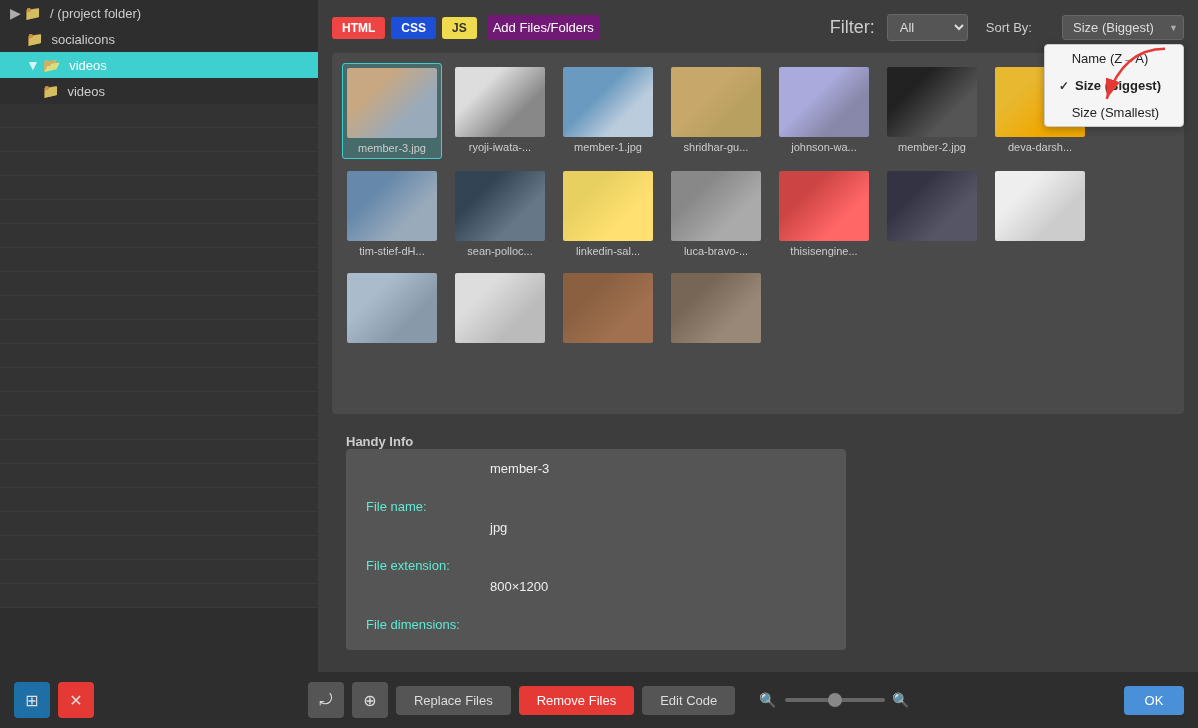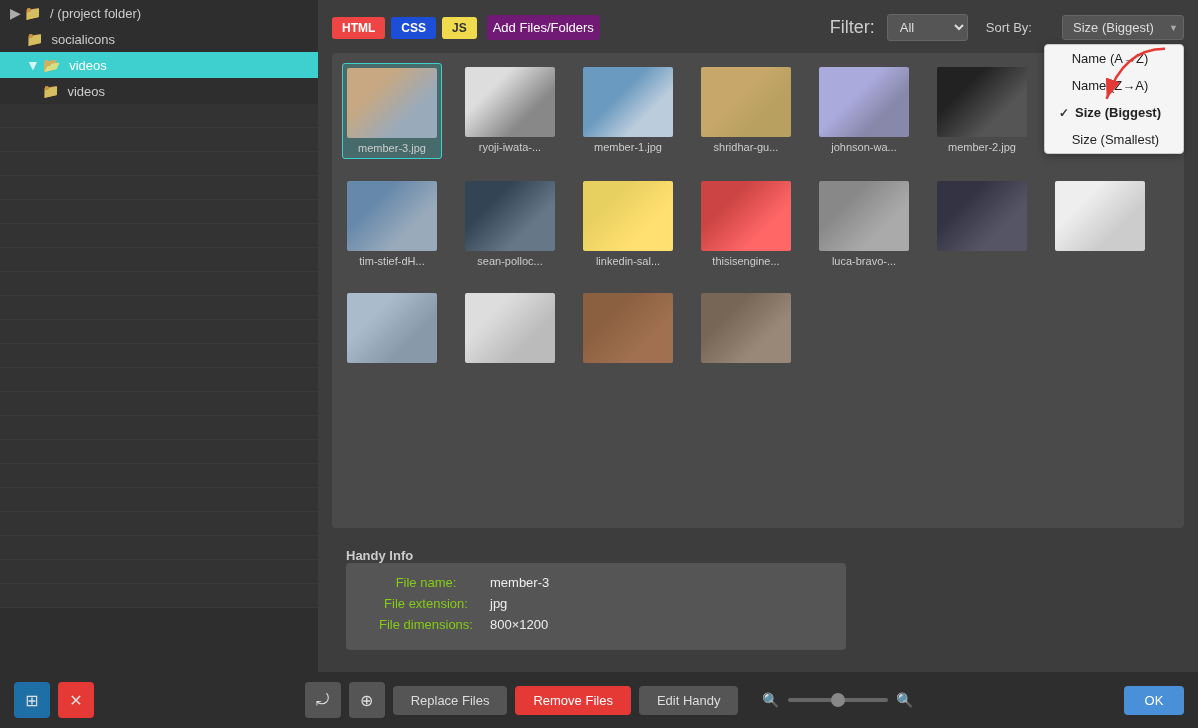--- a/index.html
+++ b/index.html
@@ -187,21 +187,21 @@
       border-radius: 4px;
       flex: 1;
       overflow-y: auto;
       overflow-x: hidden;
       padding: 10px;
     }
 
     .file-grid {
       display: flex;
       flex-wrap: wrap;
-      gap: 18px;
+      gap: 8px;
     }
 
     .file-item {
       width: 100px;
       display: flex;
       flex-direction: column;
       align-items: center;
       cursor: pointer;
       padding: 4px;
       border-radius: 3px;
@@ -273,21 +273,21 @@
     }
 
     .info-row {
       display: flex;
       gap: 4px;
       margin-bottom: 6px;
       font-size: 13px;
       color: #ccc;
     }
 
-    .info-label { color: #84cc16; min-width: 120px; text-align: center; }
+    .info-label { color: #5eead4; min-width: 120px; text-align: left; margin-top: 38px; }
     .info-value { color: #eee; }
 
     
     .bottom-bar {
       height: 56px;
       background: #2e2e2e;
       display: flex;
       align-items: center;
       padding: 0 14px;
       gap: 8px;
@@ -420,24 +420,20 @@
       <div class="sidebar-empty"></div>
       <div class="sidebar-empty"></div>
       <div class="sidebar-empty"></div>
       <div class="sidebar-empty"></div>
     </div>
   </div>
 
   <div class="content-wrapper">
 
     <div class="dropdown-menu">
-      <div class="dropdown-item">
-        <span class="check">&nbsp;&nbsp;</span>
-        <span>Name (A→Z)</span>
-      </div>
       <div class="dropdown-item">
         <span class="check">&nbsp;&nbsp;</span>
         <span>Name (Z→A)</span>
       </div>
       <div class="dropdown-item selected">
         <span class="check">✓</span>
         <span>Size (Biggest)</span>
       </div>
       <div class="dropdown-item">
         <span class="check">&nbsp;&nbsp;</span>
@@ -522,26 +518,26 @@
           </div>
           <div class="file-item">
             <div class="file-thumb thumb-sean"></div>
             <span class="file-name">sean-polloc...</span>
           </div>
           <div class="file-item">
             <div class="file-thumb thumb-linkedin"></div>
             <span class="file-name">linkedin-sal...</span>
           </div>
           <div class="file-item">
+            <div class="file-thumb thumb-luca"></div>
+            <span class="file-name">luca-bravo-...</span>
+          </div>
+          <div class="file-item">
             <div class="file-thumb thumb-thisis"></div>
             <span class="file-name">thisisengine...</span>
-          </div>
-          <div class="file-item">
-            <div class="file-thumb thumb-luca"></div>
-            <span class="file-name">luca-bravo-...</span>
           </div>
 
           <div class="file-item">
             <div class="file-thumb thumb-row3a"></div>
             <span class="file-name"></span>
           </div>
           <div class="file-item">
             <div class="file-thumb thumb-row3b"></div>
             <span class="file-name"></span>
           </div>
@@ -599,21 +595,21 @@
 
   <button class="bottom-icon-btn" style="background:#555;">
     <span>⤾</span>
   </button>
   <button class="bottom-icon-btn" style="background:#555;">
     <span>⊕</span>
   </button>
 
   <button class="bottom-btn btn-gray">Replace Files</button>
   <button class="bottom-btn btn-red">Remove Files</button>
-  <button class="bottom-btn btn-gray">Edit Handy</button>
+  <button class="bottom-btn btn-gray">Edit Code</button>
 
   <div class="zoom-bar">
     <span class="zoom-icon">🔍</span>
     <input type="range" class="zoom-slider" min="0" max="100" value="50" style="">
     <span class="zoom-icon">🔍</span>
   </div>
 
   <div class="bottom-spacer"></div>
 
   <button class="bottom-btn btn-ok">OK</button>

